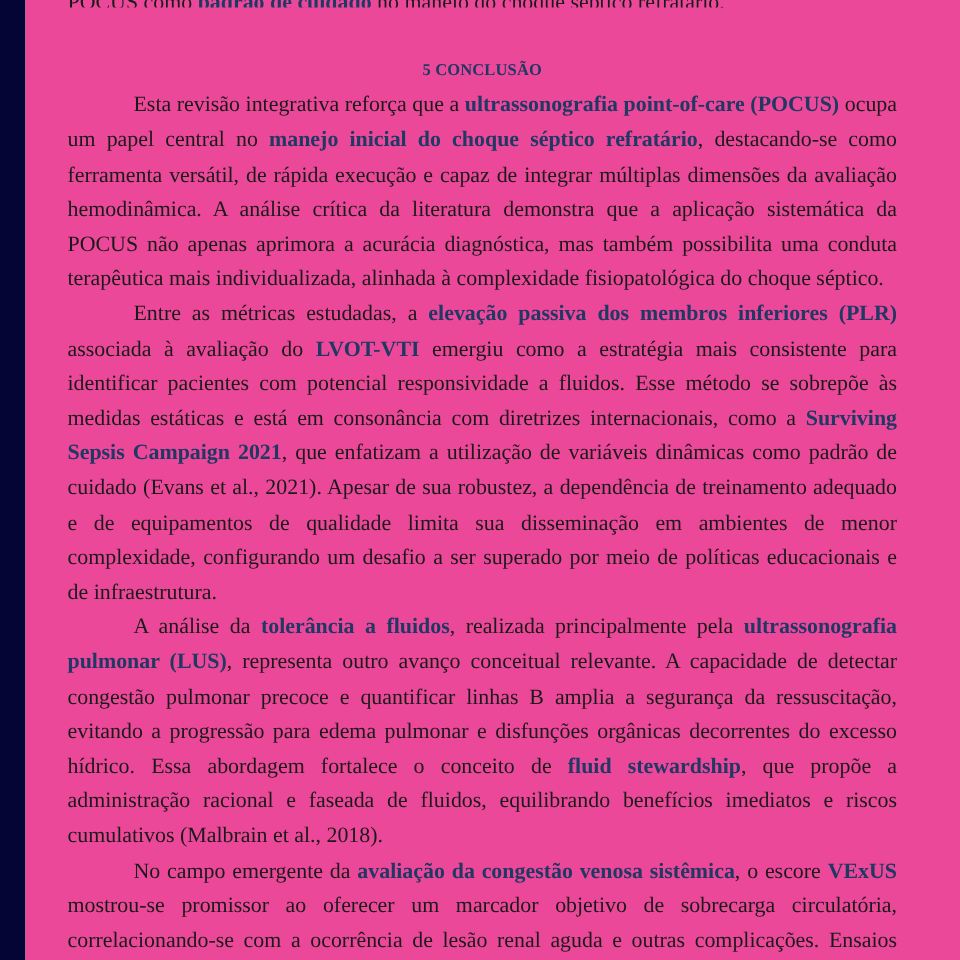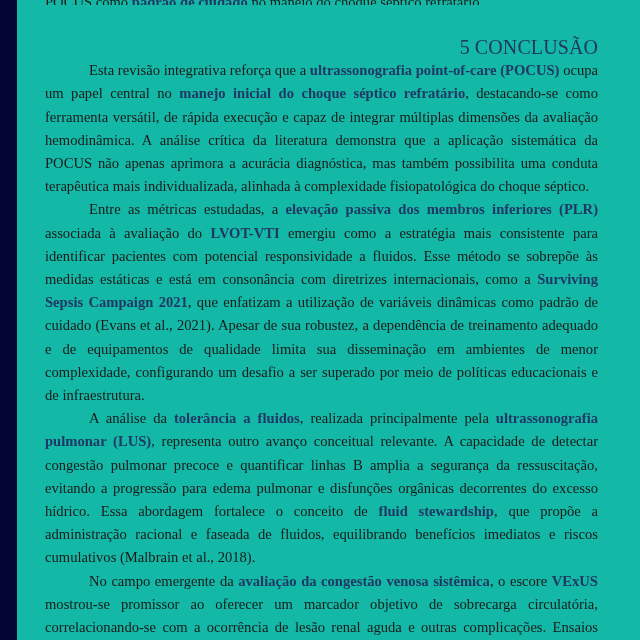--- a/index.html
+++ b/index.html
@@ -57,26 +57,26 @@
   #clipped-top-line {
     position: relative;
     top: -9px;
     height: 14px;
     overflow: hidden;
     text-align: left;
   }
 
   .section-heading {
     color: #1f3864;
-    font-weight: normal;
-    font-size: 20px;
+    font-weight: bold;
+    font-size: 11px;
     line-height: 23.2px;
     margin: 0;
     padding-top: 22px;
-    text-align: right;
+    text-align: center;
     letter-spacing: 0.1px;
   }
 
   .doc-par {
     text-indent: 44px;
     margin-top: 0;
   }
 
   .doc-par + .doc-par {
     margin-top: 0;
@@ -93,21 +93,21 @@
   #last-par-clip {
     height: 126px;
     overflow: hidden;
   }
 </style>
 </head>
 <body>
 
 <div id="page-edge-bar" style="background: rgb(4, 5, 52);"></div>
 
-<div id="page-sheet" style="background: #14b8a6;">
+<div id="page-sheet" style="background: #ec4899;">
   <div id="document-body">
 
     <p class="doc-line" id="clipped-top-line">
       <span>POCUS como </span><span class="term">padrão de cuidado</span><span> no manejo do choque séptico refratário.</span>
     </p>
 
     <h2 class="section-heading">5 CONCLUSÃO</h2>
 
     <p class="doc-par"><span>Esta revisão integrativa reforça que a </span><span class="term">ultrassonografia point-of-care (POCUS)</span><span> ocupa um papel central no </span><span class="term">manejo inicial do choque séptico refratário</span><span>, destacando-se como ferramenta versátil, de rápida execução e capaz de integrar múltiplas dimensões da avaliação hemodinâmica. A análise crítica da literatura demonstra que a aplicação sistemática da POCUS não apenas aprimora a acurácia diagnóstica, mas também possibilita uma conduta terapêutica mais individualizada, alinhada à complexidade fisiopatológica do choque séptico.</span></p>
 

